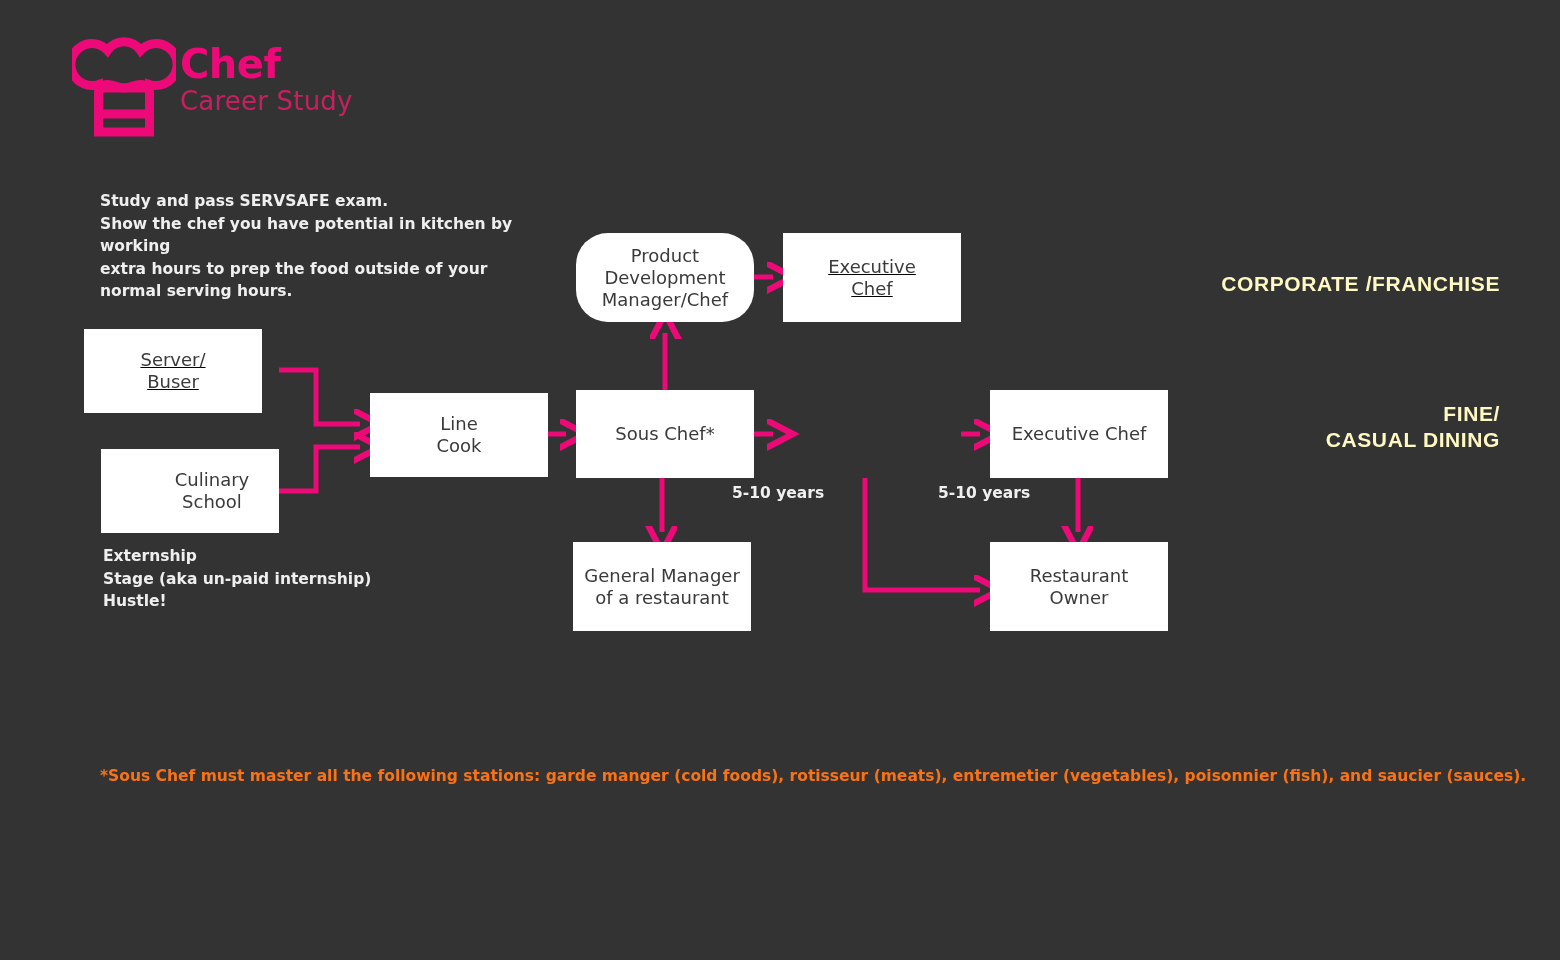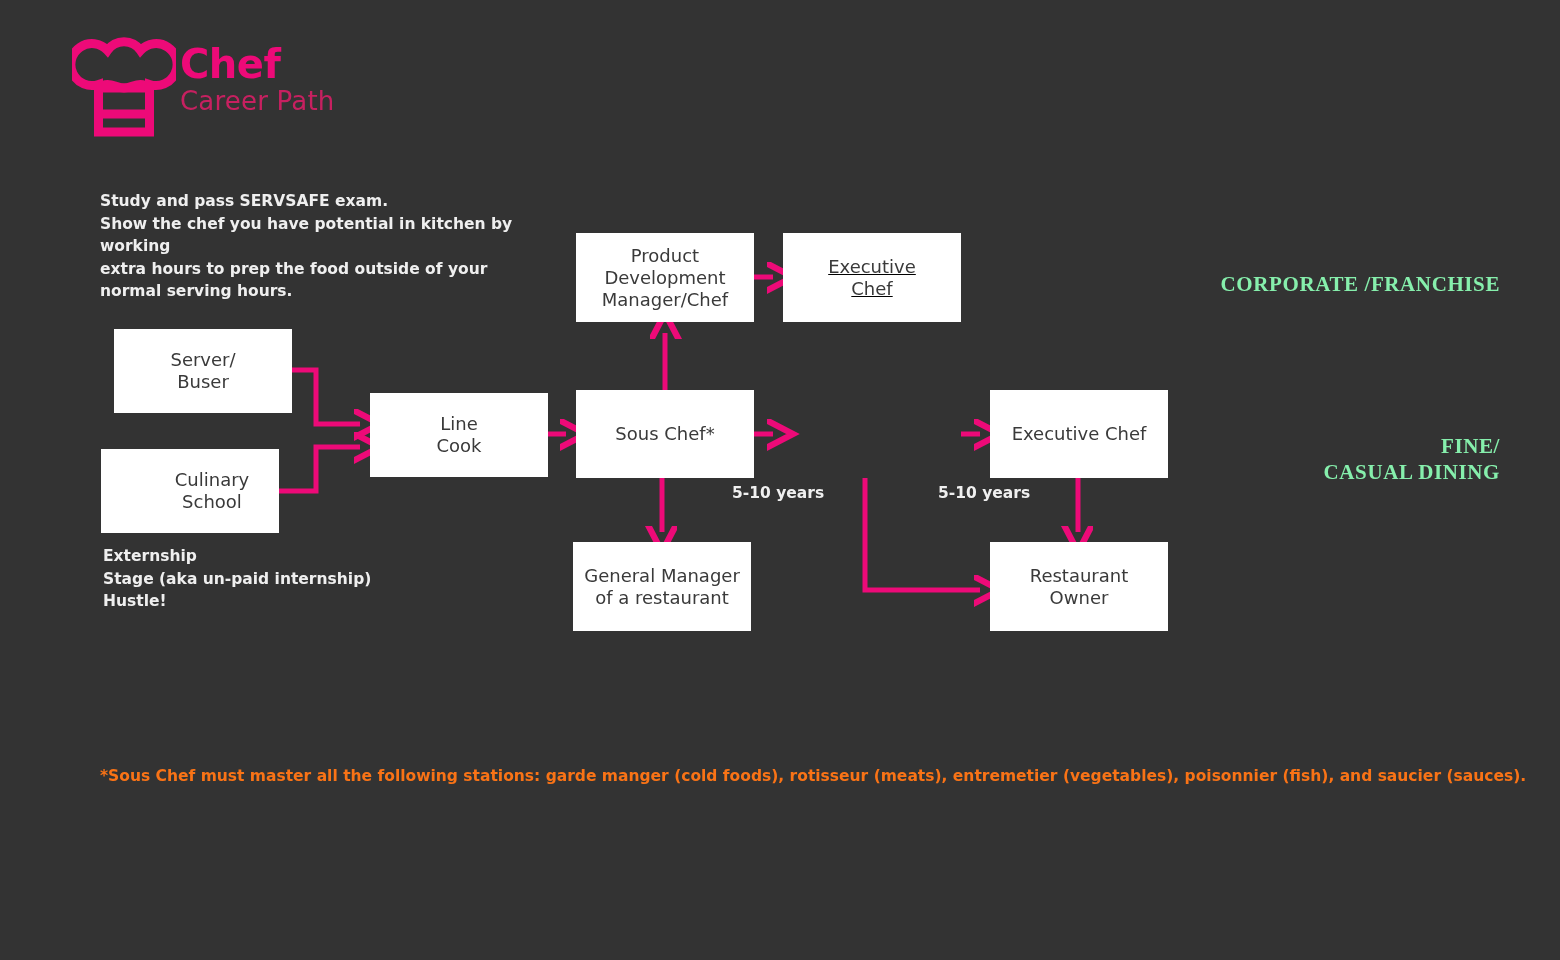--- a/index.html
+++ b/index.html
@@ -74,31 +74,31 @@
     color: #f97316;
     font-size: 15.5px;
     font-weight: bold;
     line-height: 22px;
     font-family: "DejaVu Sans", "Liberation Sans", sans-serif;
   }
 
   
   .track-label {
     position: absolute;
-    color: #86efac;
+    color: #fef9c3;
     font-size: 21px;
     font-weight: bold;
     letter-spacing: 0.6px;
     text-align: right;
     line-height: 26px;
     white-space: pre-line;
-    font-family: Liberation Serif, serif;
+    font-family: Liberation Sans, sans-serif;
   }
   #track-corporate { right: 60px; top: 271px; }
-  #track-fine      { right: 60px; top: 401px; margin-top: 32px; }
+  #track-fine      { right: 60px; top: 401px; }
 
   
   #diagram {
     position: absolute;
     left: 0;
     top: 0;
     width: 1560px;
     height: 960px;
   }
   .node-box {
@@ -144,21 +144,21 @@
                    L77.5 62
                    C68 54 60 62 52 62
                    C44 62 36 54 26.5 62 Z"></path>
           <rect x="26.5" y="62" width="51" height="44"></rect>
           <line x1="26.5" y1="88" x2="77.5" y2="88"></line>
         </g>
       </svg>
     </div>
     <div id="logo-text">
       <span id="logo-title">Chef</span>
-      <span id="logo-subtitle">Career Path</span>
+      <span id="logo-subtitle">Career Study</span>
     </div>
   </div>
 
   <div class="note-block" id="note-top">Study and pass SERVSAFE exam.
 Show the chef you have potential in kitchen by working
 extra hours to prep the food outside of your
 normal serving hours.</div>
   <div class="note-block" id="note-bottom">Externship
 Stage (aka un-paid internship)
 Hustle!</div>
@@ -192,36 +192,36 @@
         <path d="M754,434 L773,434" marker-end="url(#arrowhead)"></path>
 
         <path d="M961,434 L980,434" marker-end="url(#arrowhead)"></path>
 
         <path d="M1078,478 L1078,532" marker-end="url(#arrowhead)"></path>
 
         <path d="M865,478 L865,590 L980,590" marker-end="url(#arrowhead)"></path>
       </g>
     </svg>
 
-    <div class="node-box" style="left:114px;top:329px;width:178px;height:84px;">
+    <div class="node-box" style="left:84px;top:329px;width:178px;height:84px;text-decoration:underline;">
       <span class="node-label">Server/
 Buser</span>
     </div>
     <div class="node-box" style="left:101px;top:449px;width:178px;height:84px;padding-left:44px;">
       <span class="node-label">Culinary
 School</span>
     </div>
     <div class="node-box" style="left:370px;top:393px;width:178px;height:84px;">
       <span class="node-label">Line
 Cook</span>
     </div>
     <div class="node-box" style="left:576px;top:390px;width:178px;height:88px;">
       <span class="node-label">Sous Chef*</span>
     </div>
-    <div class="node-box" style="left:576px;top:233px;width:178px;height:89px;">
+    <div class="node-box" style="left:576px;top:233px;width:178px;height:89px;border-radius:32px;">
       <span class="node-label">Product
 Development
 Manager/Chef</span>
     </div>
     <div class="node-box" style="left:783px;top:233px;width:178px;height:89px;text-decoration:underline;">
       <span class="node-label">Executive
 Chef</span>
     </div>
     <div class="node-box" style="left:573px;top:542px;width:178px;height:89px;">
       <span class="node-label">General Manager

